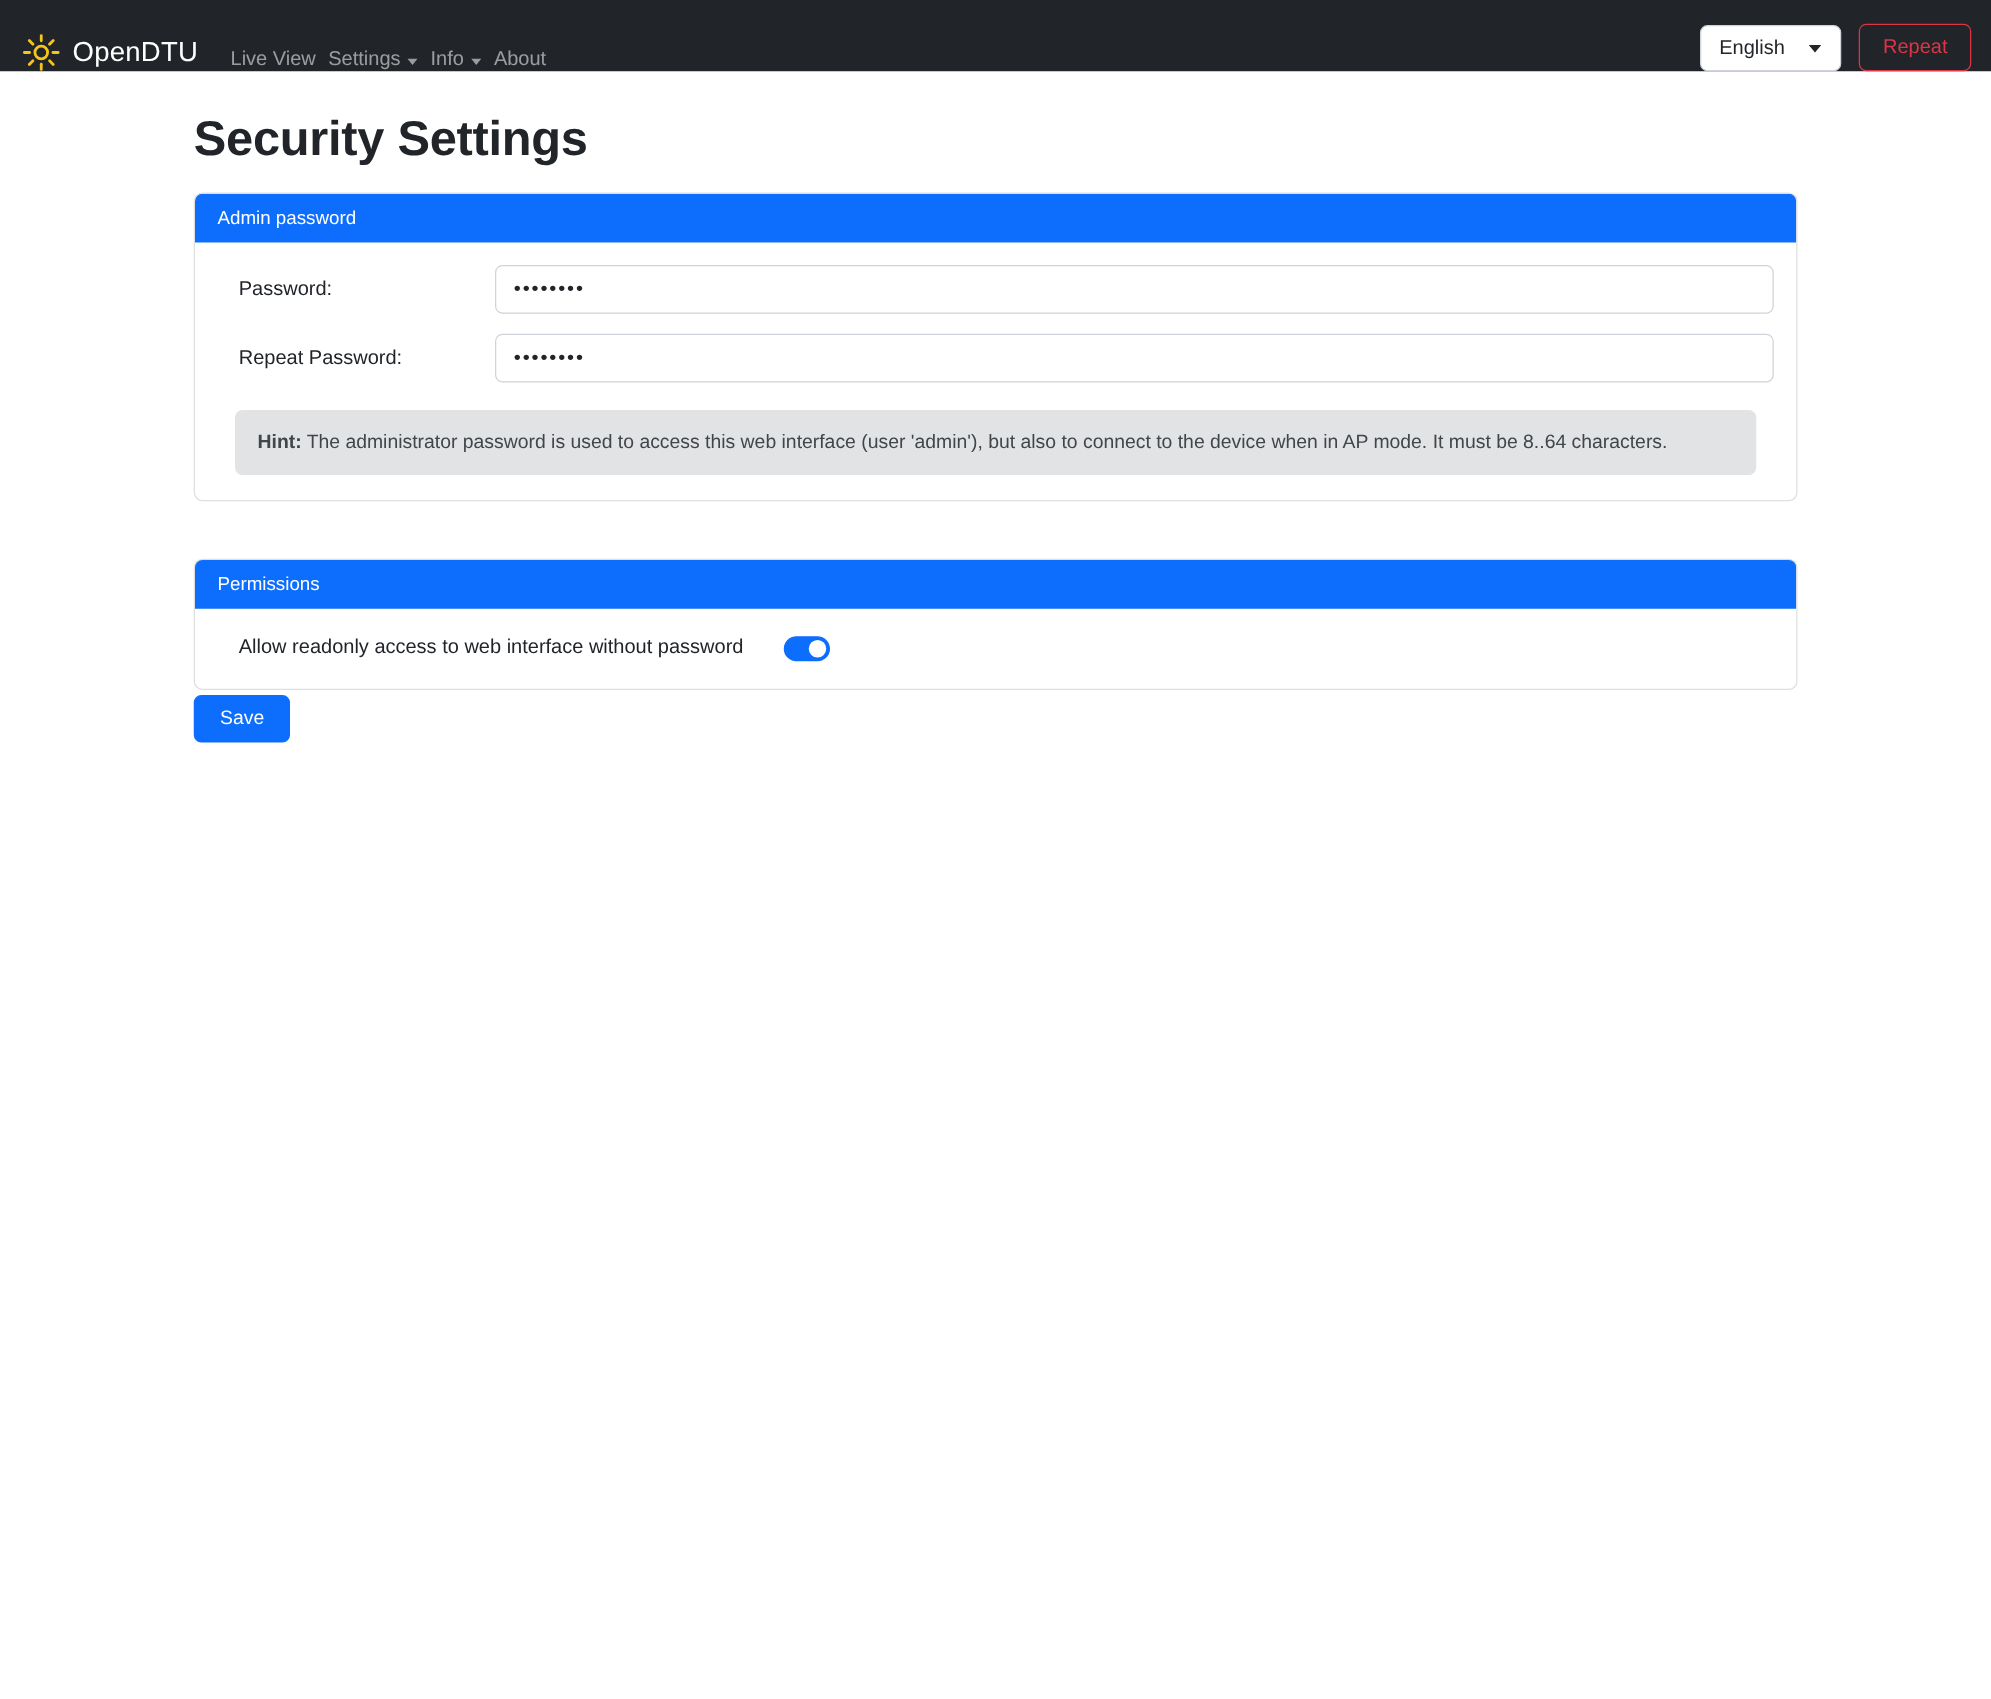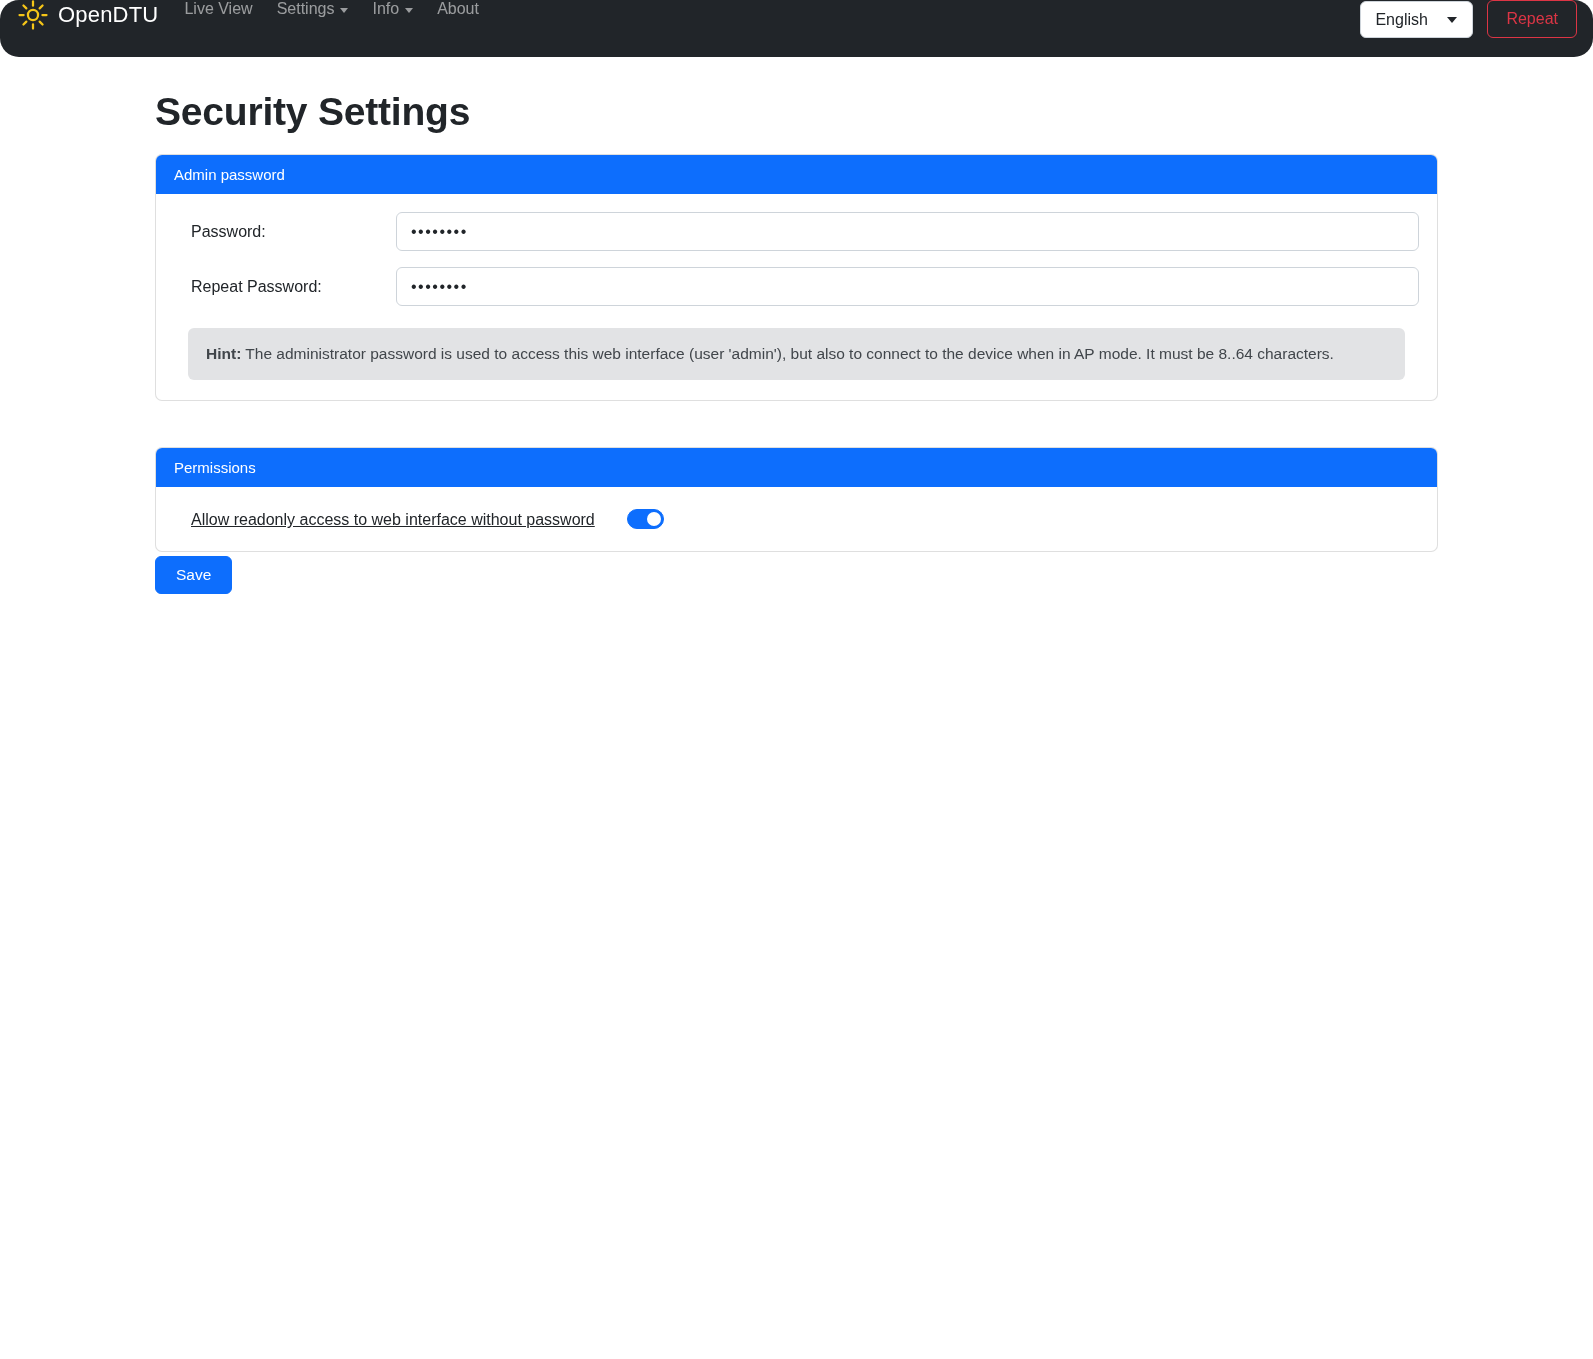--- a/index.html
+++ b/index.html
@@ -14,41 +14,40 @@
     min-height: 1359px;
     color: #212529;
     font-size: 16px;
   }
 
   
   .navbar {
     height: 57px;
     background: #212529;
     display: flex;
-    align-items: flex-start;
+    align-items: flex-end;
     padding: 0 16px 0 18px;
     position: relative;
-    border-radius: 19px;
   }
   .brand {
     display: flex;
     align-items: center;
     gap: 10px;
     margin-right: 26px;
   }
   .brand-title {
     color: #ffffff;
     font-size: 22px;
     letter-spacing: .2px;
   }
   .sun-icon { width: 30px; height: 30px; display: block; }
   .nav-links {
     display: flex;
     align-items: center;
-    gap: 24px;
+    gap: 10px;
   }
   .nav-link {
     color: rgba(255,255,255,.55);
     font-size: 16px;
     text-decoration: none;
     display: flex;
     align-items: center;
     gap: 6px;
     cursor: pointer;
   }
@@ -166,24 +165,23 @@
     border-radius: 6px;
     padding: 16px 18px;
     font-size: 15.5px;
     margin: 22px 14px 0 14px;
     line-height: 1.3;
   }
   .hint b { font-weight: bold; }
 
   .perm-row {
     display: flex;
-    align-items: flex-end;
+    align-items: flex-start;
     padding: 4px 0 2px 17px;
     gap: 32px;
-    text-decoration: underline;
   }
   .perm-label { font-size: 16px; color: #212529; }
 
   .switch {
     position: relative;
     width: 37px;
     height: 20px;
     background: #0d6efd;
     border: 1px solid #0d6efd;
     border-radius: 20px;

